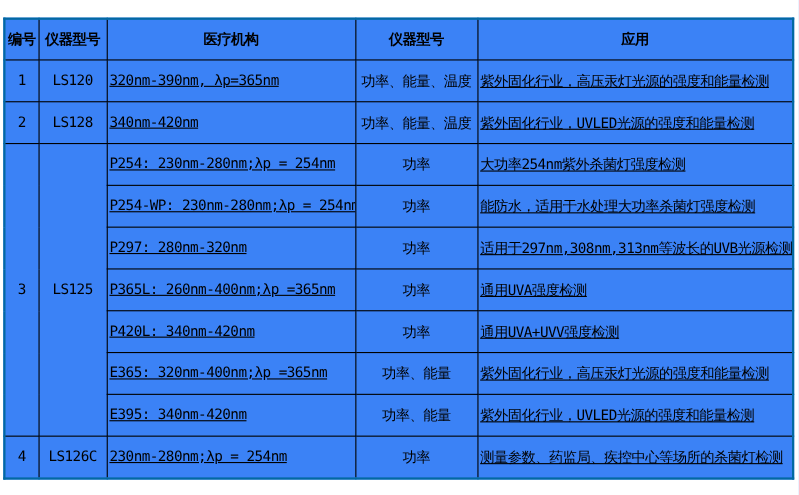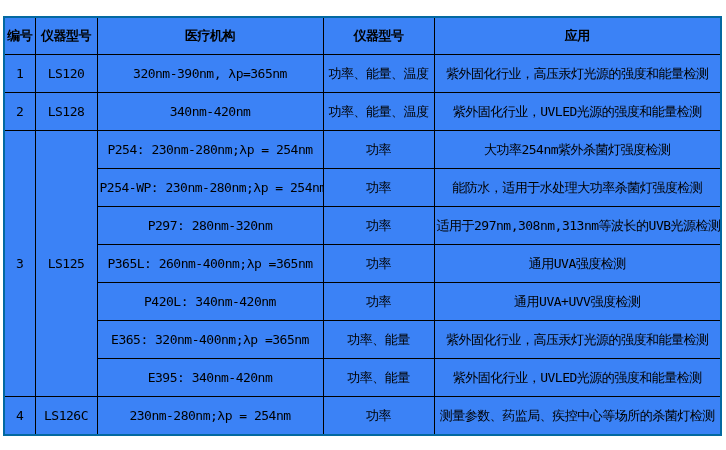--- a/index.html
+++ b/index.html
@@ -38,21 +38,21 @@
     padding: 0 2px;
     vertical-align: middle;
     color: #000000;
   }
   table.spec th {
     font-weight: bold;
     text-align: center;
     height: 36px;
   }
   td.c-center { text-align: center; }
-  td.c-left   { text-align: center; padding-left: 5px; }
+  td.c-left   { text-align: left; padding-left: 5px; text-decoration: underline; }
 </style>
 </head>
 <body>
 
 <div class="page">
   <table class="spec">
     <colgroup>
       <col style="width:31px">
       <col style="width:62px">
       <col style="width:226px">

